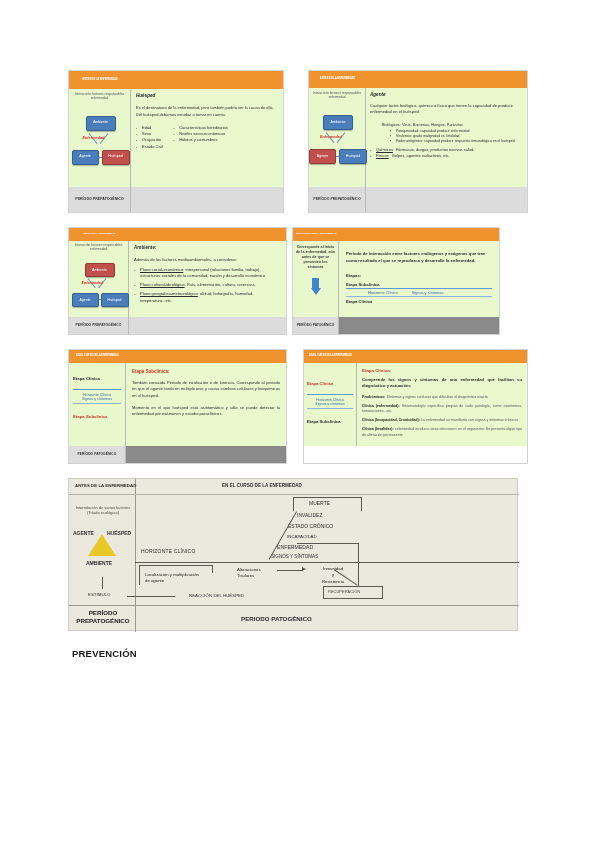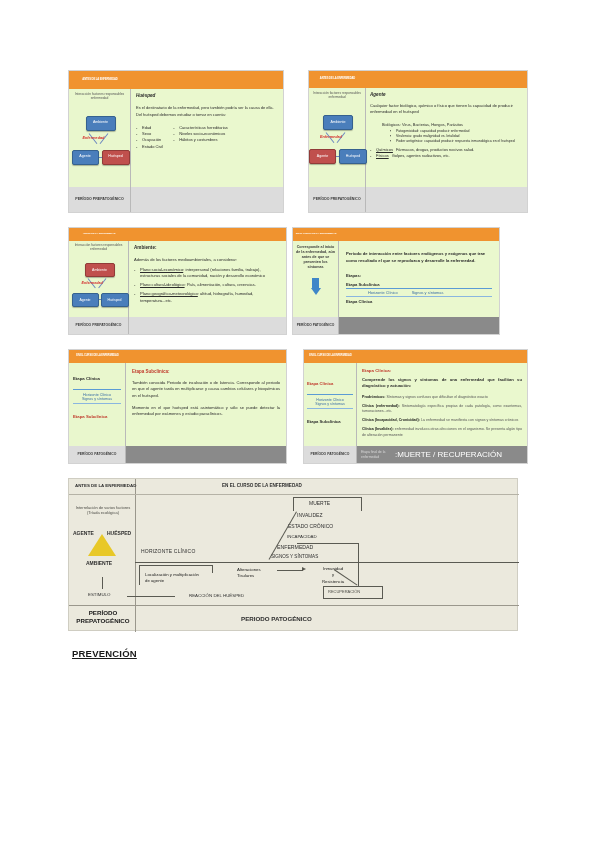--- a/index.html
+++ b/index.html
@@ -61,21 +61,21 @@
   #big-diagram{position:absolute;background:#ebe9dd;border:1px solid #cfcdc2;
       box-sizing:border-box;}
   #big-diagram .dg-txt{position:absolute;color:#2f2f2f;white-space:nowrap;}
   #big-diagram .dg-line{position:absolute;background:#5a5a52;}
   #big-diagram .dg-box{position:absolute;border:1px solid #5a5a52;}
   .tri-yellow{position:absolute;width:0;height:0;border-left:14px solid transparent;
       border-right:14px solid transparent;border-bottom:22px solid #e8c828;}
 
   
   .prose{position:absolute;left:72px;width:456px;color:#1a1a1a;}
-  .prose h2{font-size:9.5px;font-weight:bold;margin:0 0 8px 0;letter-spacing:.2px;text-decoration:underline;}
+  .prose h2{font-size:9.5px;font-weight:bold;margin:0 0 8px 0;letter-spacing:.2px;}
   .prose p{font-size:8.6px;line-height:2.35;margin:0;text-align:justify;}
 </style>
 </head>
 <body>
 
 <div class="page">
 
   <div class="slide" id="s1" style="left:68px;top:70px;width:216px;height:143px;">
     <div class="sl-head" style="height:18px;">
       <div class="sl-head-tag" style="width:62px;font-size:2.7px;">ANTES DE LA ENFERMEDAD</div>
@@ -288,27 +288,20 @@
         <div style="margin-top:4px;font-size:3.6px;line-height:1.45;text-align:justify;">
           <span class="bold">Clínica (Incapacidad, Cronicidad):</span>
           <span style="color:#555;">La enfermedad se manifiesta con signos y síntomas crónicos</span>
         </div>
         <div style="margin-top:4px;font-size:3.6px;line-height:1.45;text-align:justify;">
           <span class="bold">Clínica (Invalidez):</span>
           <span style="color:#555;">enfermedad involucra otras afecciones en el organismo. Se presenta algún tipo de alteración permanente</span>
         </div>
       </div>
     </div>
-    <div class="sl-foot" style="height:17px;">
-      <div class="sl-foot-tag" style="width:53px;font-size:3.4px;">PERÍODO PATOGÉNICO</div>
-      <div class="sl-foot-bar" style="background:#8a8a8a;display:flex;align-items:center;padding-left:4px;gap:4px;">
-        <span style="font-size:3.4px;color:#d8d8d8;width:30px;line-height:1.2;">Etapa final de la enfermedad</span>
-        <span style="font-size:8px;color:#ffffff;">:MUERTE / RECUPERACIÓN</span>
-      </div>
-    </div>
   </div>
 
   <div id="big-diagram" style="left:68px;top:478px;width:450px;height:153px;">
 
     <div class="dg-line" style="left:66px;top:0;width:1px;height:153px;background:#9a978c;"></div>
     <div class="dg-line" style="left:0;top:15px;width:450px;height:1px;background:#b5b2a6;"></div>
     <div class="dg-line" style="left:0;top:126px;width:450px;height:1px;background:#9a978c;"></div>
 
     <div class="dg-txt" style="left:6px;top:4px;font-size:4.4px;font-weight:bold;">ANTES DE LA ENFERMEDAD</div>
     <div class="dg-txt" style="left:153px;top:4px;font-size:4.6px;font-weight:bold;">EN EL CURSO DE LA ENFERMEDAD</div>

